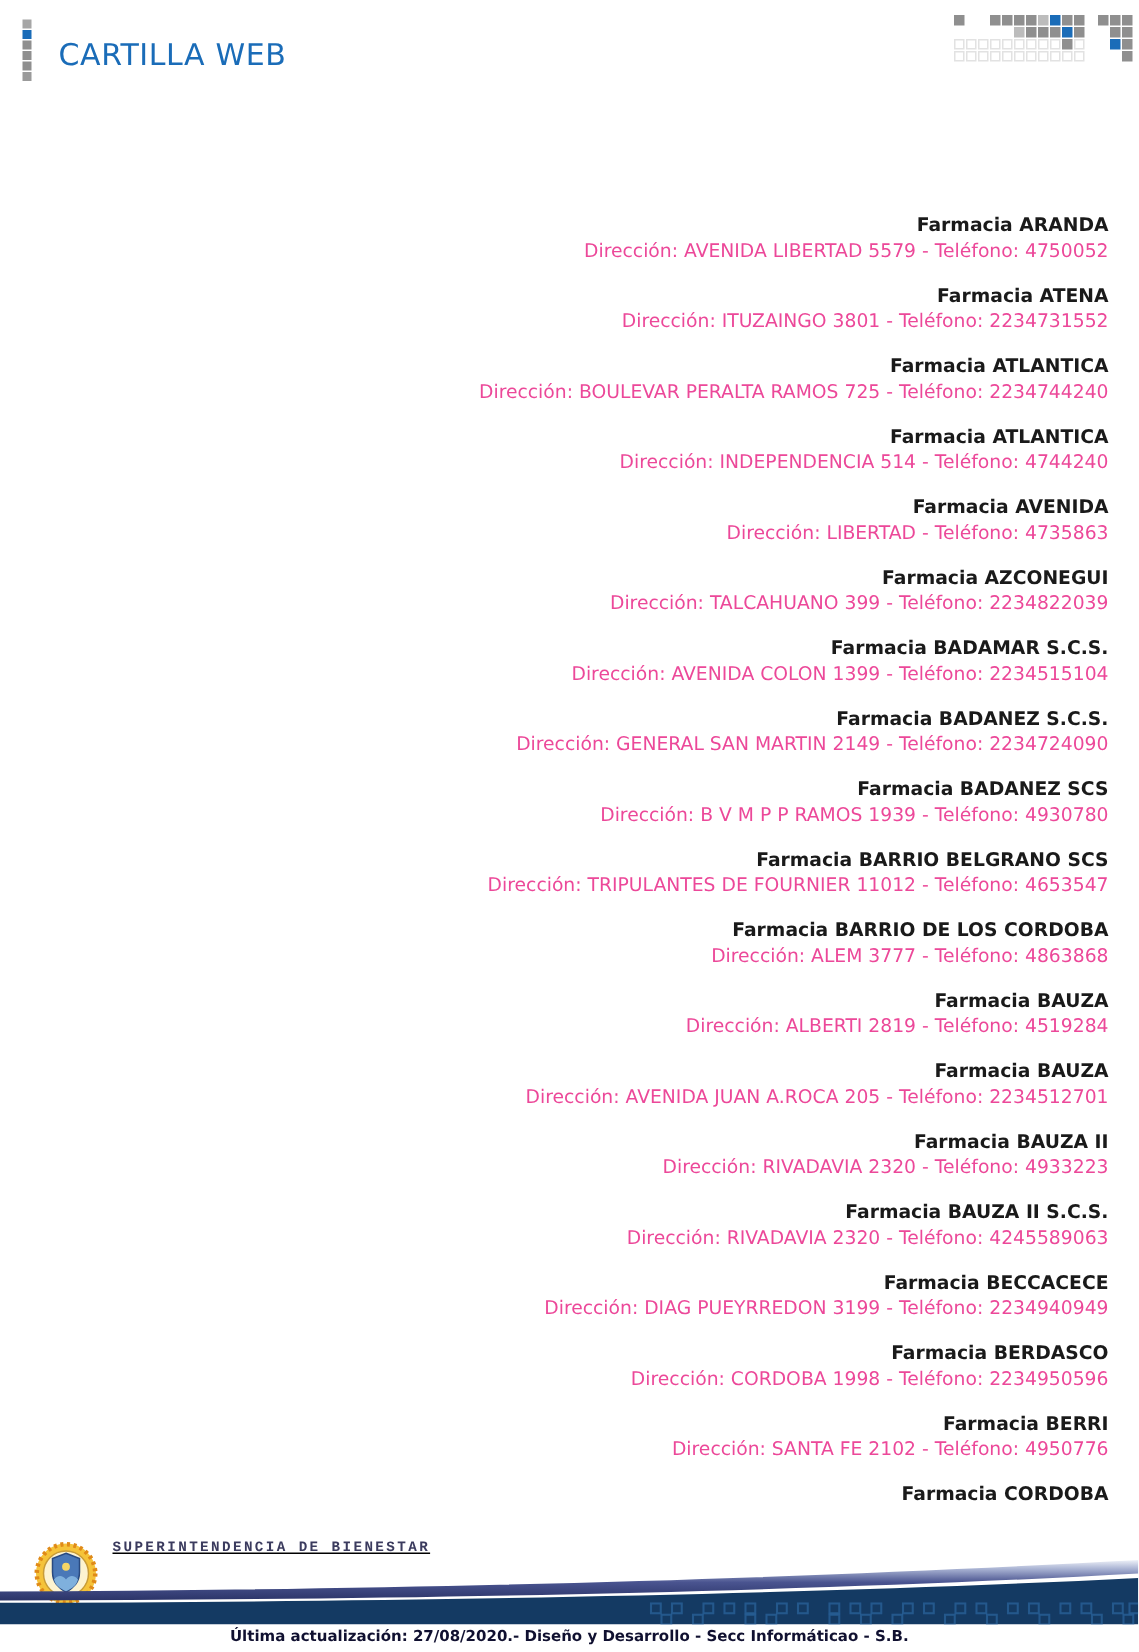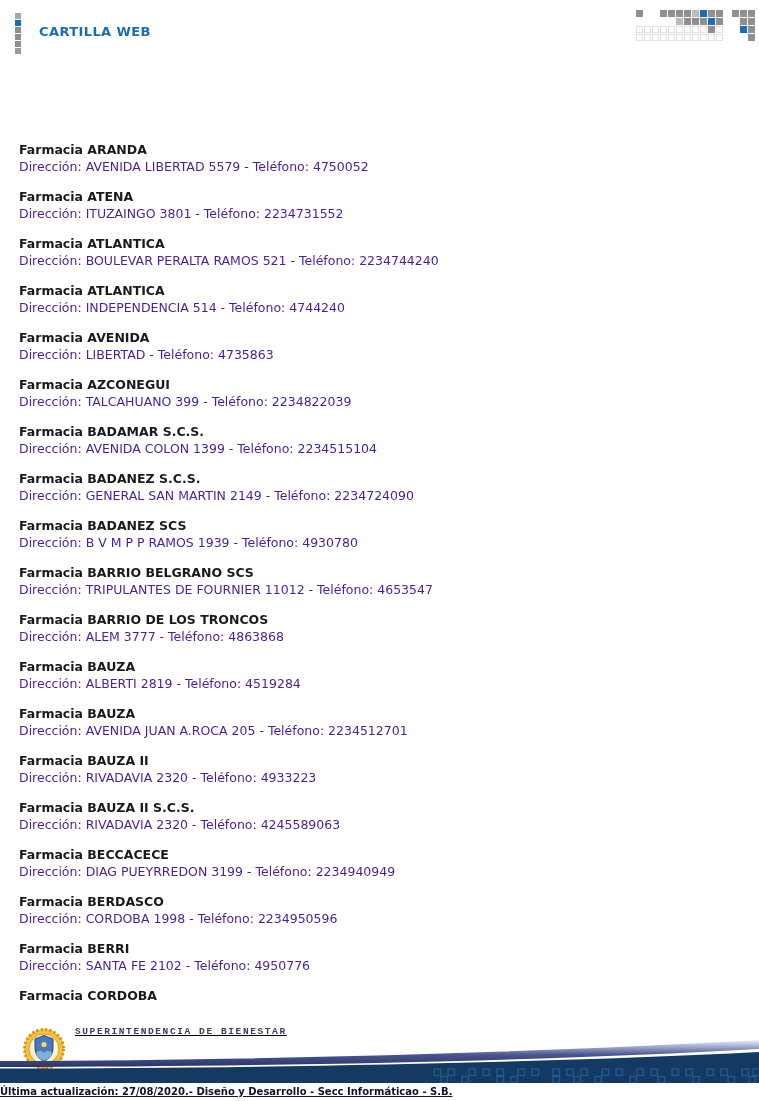--- a/index.html
+++ b/index.html
@@ -3,44 +3,44 @@
 <meta charset="utf-8">
 <style>
   html,body{margin:0;padding:0;background:#ffffff;}
   .page{position:relative;width:759px;height:1101px;background:#fff;overflow:hidden;
         font-family:"DejaVu Sans", sans-serif;}
 
   
   .header{position:absolute;top:0;left:0;width:759px;height:62px;background:#fff;}
   .brand-strip{position:absolute;left:15px;top:13px;display:flex;flex-direction:column;gap:1px;}
   .brand-strip .sq{width:6px;height:6px;}
-  .brand-title{position:absolute;left:39px;top:24px;font-size:13px;font-weight:bold;
+  .brand-title{position:absolute;left:39px;top:24px;font-size:20px;font-weight:normal;
                letter-spacing:0.4px;color:#1a6cb8;}
   .pixel-deco{position:absolute;top:10px;right:4px;display:grid;
               grid-template-columns:repeat(15,7px);grid-auto-rows:7px;gap:1px;}
   .px{width:7px;height:7px;box-sizing:border-box;}
   .px-none{background:transparent;}
   .px-g{background:#8f8f8f;}
   .px-b{background:#1a6cb8;}
   .px-l{background:#bcbcbc;}
   .px-o{background:transparent;border:1px solid #e2e2e2;}
 
   
   .content{position:absolute;left:19px;top:141px;right:20px;}
-  .entry{margin-bottom:13px;}
+  .entry{margin-bottom:13px;text-align:right;}
   .entry-title{font-size:12.5px;font-weight:bold;color:#1a1a1a;line-height:17px;}
-  .entry-detail{font-size:12.5px;color:#4c1d95;line-height:17px;}
+  .entry-detail{font-size:12.5px;color:#ec4899;line-height:17px;}
 
   
   .footer-org{position:absolute;left:22px;top:1026px;display:flex;align-items:flex-start;gap:9px;text-decoration:underline;}
   .footer-org-name{font-family:"Liberation Mono","DejaVu Sans Mono",monospace;font-weight:bold;
                    font-size:9.5px;letter-spacing:1.6px;color:#3b3b5e;}
   .footer-bar{position:absolute;left:0;top:1040px;width:759px;height:43px;}
-  .footer-note{position:absolute;top:1086px;left:0;width:759px;
-               font-size:10px;font-weight:bold;text-decoration:underline;color:#101030;}
+  .footer-note{position:absolute;top:1086px;left:0;width:759px;text-align:center;
+               font-size:10px;font-weight:bold;color:#101030;}
 </style>
 </head>
 <body>
 
 <div class="page">
 
   <div class="header">
     <div class="brand-strip" id="brand-strip">
         <div class="sq" style="background: rgb(166, 166, 166);"></div>
         <div class="sq" style="background: rgb(26, 108, 184);"></div>
@@ -120,21 +120,21 @@
       <div class="entry-detail">Dirección: AVENIDA LIBERTAD 5579 - Teléfono: 4750052</div>
     </div>
 
     <div class="entry">
       <div class="entry-title">Farmacia ATENA</div>
       <div class="entry-detail">Dirección: ITUZAINGO 3801 - Teléfono: 2234731552</div>
     </div>
 
     <div class="entry">
       <div class="entry-title">Farmacia ATLANTICA</div>
-      <div class="entry-detail">Dirección: BOULEVAR PERALTA RAMOS 521 - Teléfono: 2234744240</div>
+      <div class="entry-detail">Dirección: BOULEVAR PERALTA RAMOS 725 - Teléfono: 2234744240</div>
     </div>
 
     <div class="entry">
       <div class="entry-title">Farmacia ATLANTICA</div>
       <div class="entry-detail">Dirección: INDEPENDENCIA 514 - Teléfono: 4744240</div>
     </div>
 
     <div class="entry">
       <div class="entry-title">Farmacia AVENIDA</div>
       <div class="entry-detail">Dirección: LIBERTAD - Teléfono: 4735863</div>
@@ -159,21 +159,21 @@
       <div class="entry-title">Farmacia BADANEZ SCS</div>
       <div class="entry-detail">Dirección: B V M P P RAMOS 1939 - Teléfono: 4930780</div>
     </div>
 
     <div class="entry">
       <div class="entry-title">Farmacia BARRIO BELGRANO SCS</div>
       <div class="entry-detail">Dirección: TRIPULANTES DE FOURNIER 11012 - Teléfono: 4653547</div>
     </div>
 
     <div class="entry">
-      <div class="entry-title">Farmacia BARRIO DE LOS TRONCOS</div>
+      <div class="entry-title">Farmacia BARRIO DE LOS CORDOBA</div>
       <div class="entry-detail">Dirección: ALEM 3777 - Teléfono: 4863868</div>
     </div>
 
     <div class="entry">
       <div class="entry-title">Farmacia BAUZA</div>
       <div class="entry-detail">Dirección: ALBERTI 2819 - Teléfono: 4519284</div>
     </div>
 
     <div class="entry">
       <div class="entry-title">Farmacia BAUZA</div>

